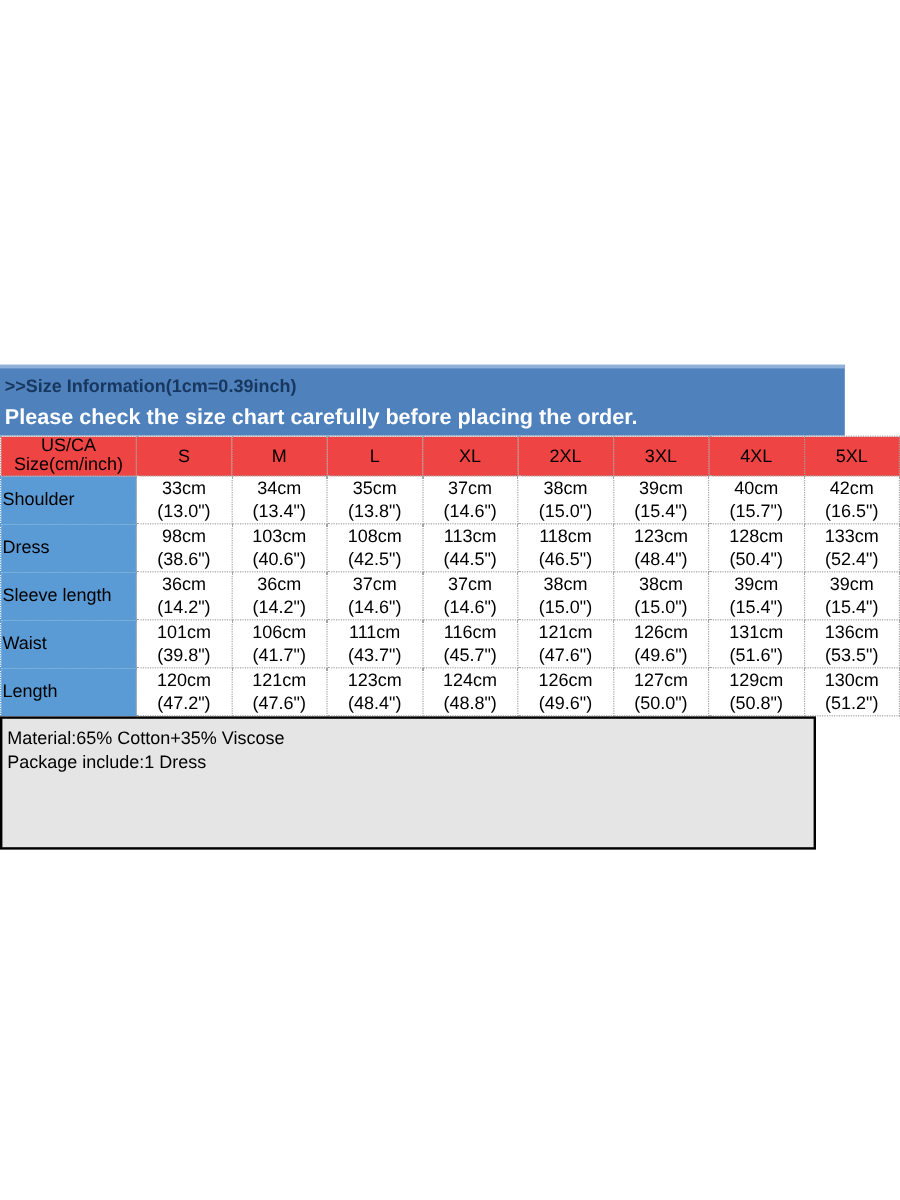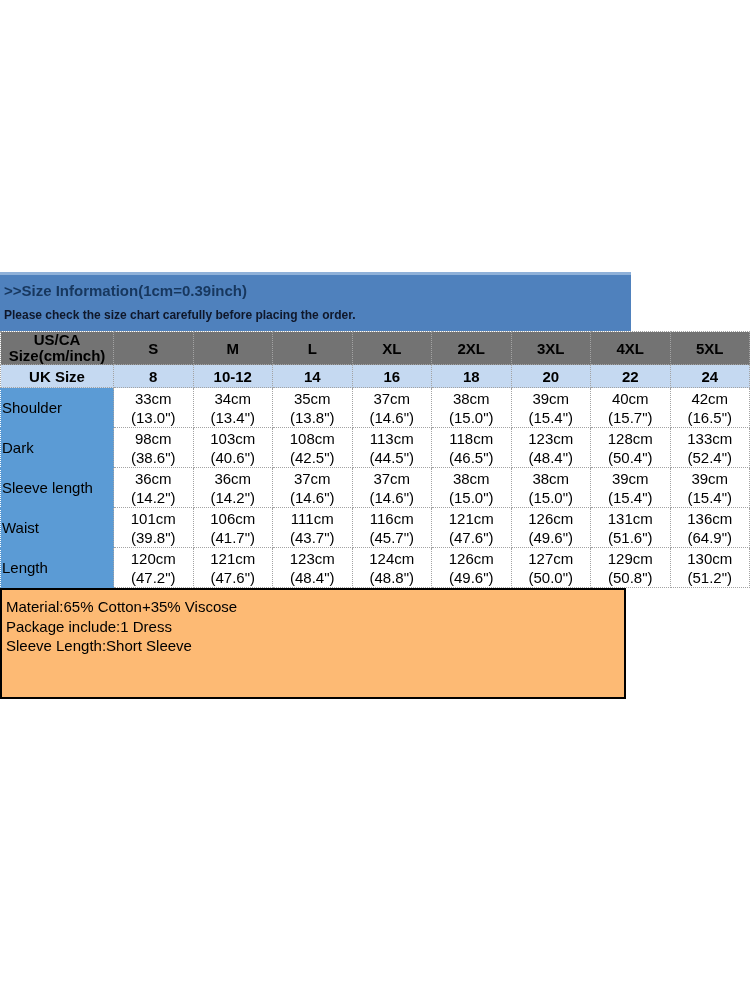--- a/index.html
+++ b/index.html
@@ -9,57 +9,58 @@
     height: 1000px;
     font-family: "Liberation Sans", sans-serif;
     color: #000;
     position: relative;
     overflow: hidden;
   }
   .content { position: absolute; top: 272px; left: 0; width: 750px; }
 
   
   .banner {
-    width: 631px;
+    width: 704px;
     height: 59px;
     background: #4f81bd;
     border-top: 3px solid #8fb1d9;
     padding: 4px 4px 0 4px;
+    margin-top: 32px;
   }
   .banner .title {
     color: #17375e;
     font-weight: bold;
     font-size: 15px;
     line-height: 24px;
   }
   .banner .subtitle {
-    color: #0f172a;
+    color: #ffffff;
     font-weight: bold;
-    font-size: 12px;
+    font-size: 18px;
     line-height: 24px;
   }
 
   
   table.size-chart {
     width: 750px;
     border-collapse: collapse;
     table-layout: fixed;
     font-size: 15px;
   }
   table.size-chart col.c-label { width: 113px; }
   table.size-chart th, table.size-chart td {
     border: 1px dotted #a3a3a3;
     text-align: center;
     vertical-align: middle;
     font-weight: normal;
     padding: 0;
   }
   tr.hdr-row th {
-    background: #737373;
-    font-weight: bold;
+    background: #ef4444;
+    font-weight: normal;
   }
   tr.hdr-main { height: 33px; }
   tr.hdr-main th.corner { white-space: pre-line; line-height: 16px; }
   tr.hdr-sub { height: 23px; }
   tr.hdr-sub td { background: #c5d9f1; font-weight: bold; }
   tr.hdr-sub th { background: #c5d9f1; font-weight: bold; }
   tr.m-row { height: 40px; }
   tr.m-row td.val {
     background: #ffffff;
     white-space: pre-line;
@@ -71,24 +72,24 @@
     border-bottom-color: #5b9bd5;
     border-left-color: #5b9bd5;
     text-align: left;
     padding-left: 1px;
     font-weight: normal;
     color: #000000;
   }
 
   
   .details-box {
-    width: 626px;
+    width: 680px;
     min-height: 111px;
     border: 2px solid #000000;
-    background: #fdba74;
+    background: #e5e5e5;
     padding: 7px 4px 6px 4px;
   }
   .details-box .detail-line {
     font-size: 15px;
     line-height: 19.5px;
     color: #000;
   }
 </style>
 </head>
 <body>
@@ -119,31 +120,20 @@
         <th>S</th>
         <th>M</th>
         <th>L</th>
         <th>XL</th>
         <th>2XL</th>
         <th>3XL</th>
         <th>4XL</th>
         <th>5XL</th>
       </tr>
 
-      <tr class="hdr-sub">
-        <th>UK Size</th>
-        <td>8</td>
-        <td>10-12</td>
-        <td>14</td>
-        <td>16</td>
-        <td>18</td>
-        <td>20</td>
-        <td>22</td>
-        <td>24</td>
-      </tr>
 
 
       <tr class="m-row">
         <th class="mlabel">Shoulder</th>
         <td class="val">33cm
 (13.0")</td>
         <td class="val">34cm
 (13.4")</td>
         <td class="val">35cm
 (13.8")</td>
@@ -153,21 +143,21 @@
 (15.0")</td>
         <td class="val">39cm
 (15.4")</td>
         <td class="val">40cm
 (15.7")</td>
         <td class="val">42cm
 (16.5")</td>
       </tr>
 
       <tr class="m-row">
-        <th class="mlabel">Dark</th>
+        <th class="mlabel">Dress</th>
         <td class="val">98cm
 (38.6")</td>
         <td class="val">103cm
 (40.6")</td>
         <td class="val">108cm
 (42.5")</td>
         <td class="val">113cm
 (44.5")</td>
         <td class="val">118cm
 (46.5")</td>
@@ -209,21 +199,21 @@
 (43.7")</td>
         <td class="val">116cm
 (45.7")</td>
         <td class="val">121cm
 (47.6")</td>
         <td class="val">126cm
 (49.6")</td>
         <td class="val">131cm
 (51.6")</td>
         <td class="val">136cm
-(64.9")</td>
+(53.5")</td>
       </tr>
 
       <tr class="m-row">
         <th class="mlabel">Length</th>
         <td class="val">120cm
 (47.2")</td>
         <td class="val">121cm
 (47.6")</td>
         <td class="val">123cm
 (48.4")</td>
@@ -237,16 +227,15 @@
 (50.8")</td>
         <td class="val">130cm
 (51.2")</td>
       </tr>
     </tbody>
   </table>
 
   <div class="details-box">
     <div class="detail-line">Material:65% Cotton+35% Viscose</div>
     <div class="detail-line">Package include:1 Dress</div>
-    <div class="detail-line">Sleeve Length:Short Sleeve</div>
   </div>
 
 </div>
 
 </body></html>

